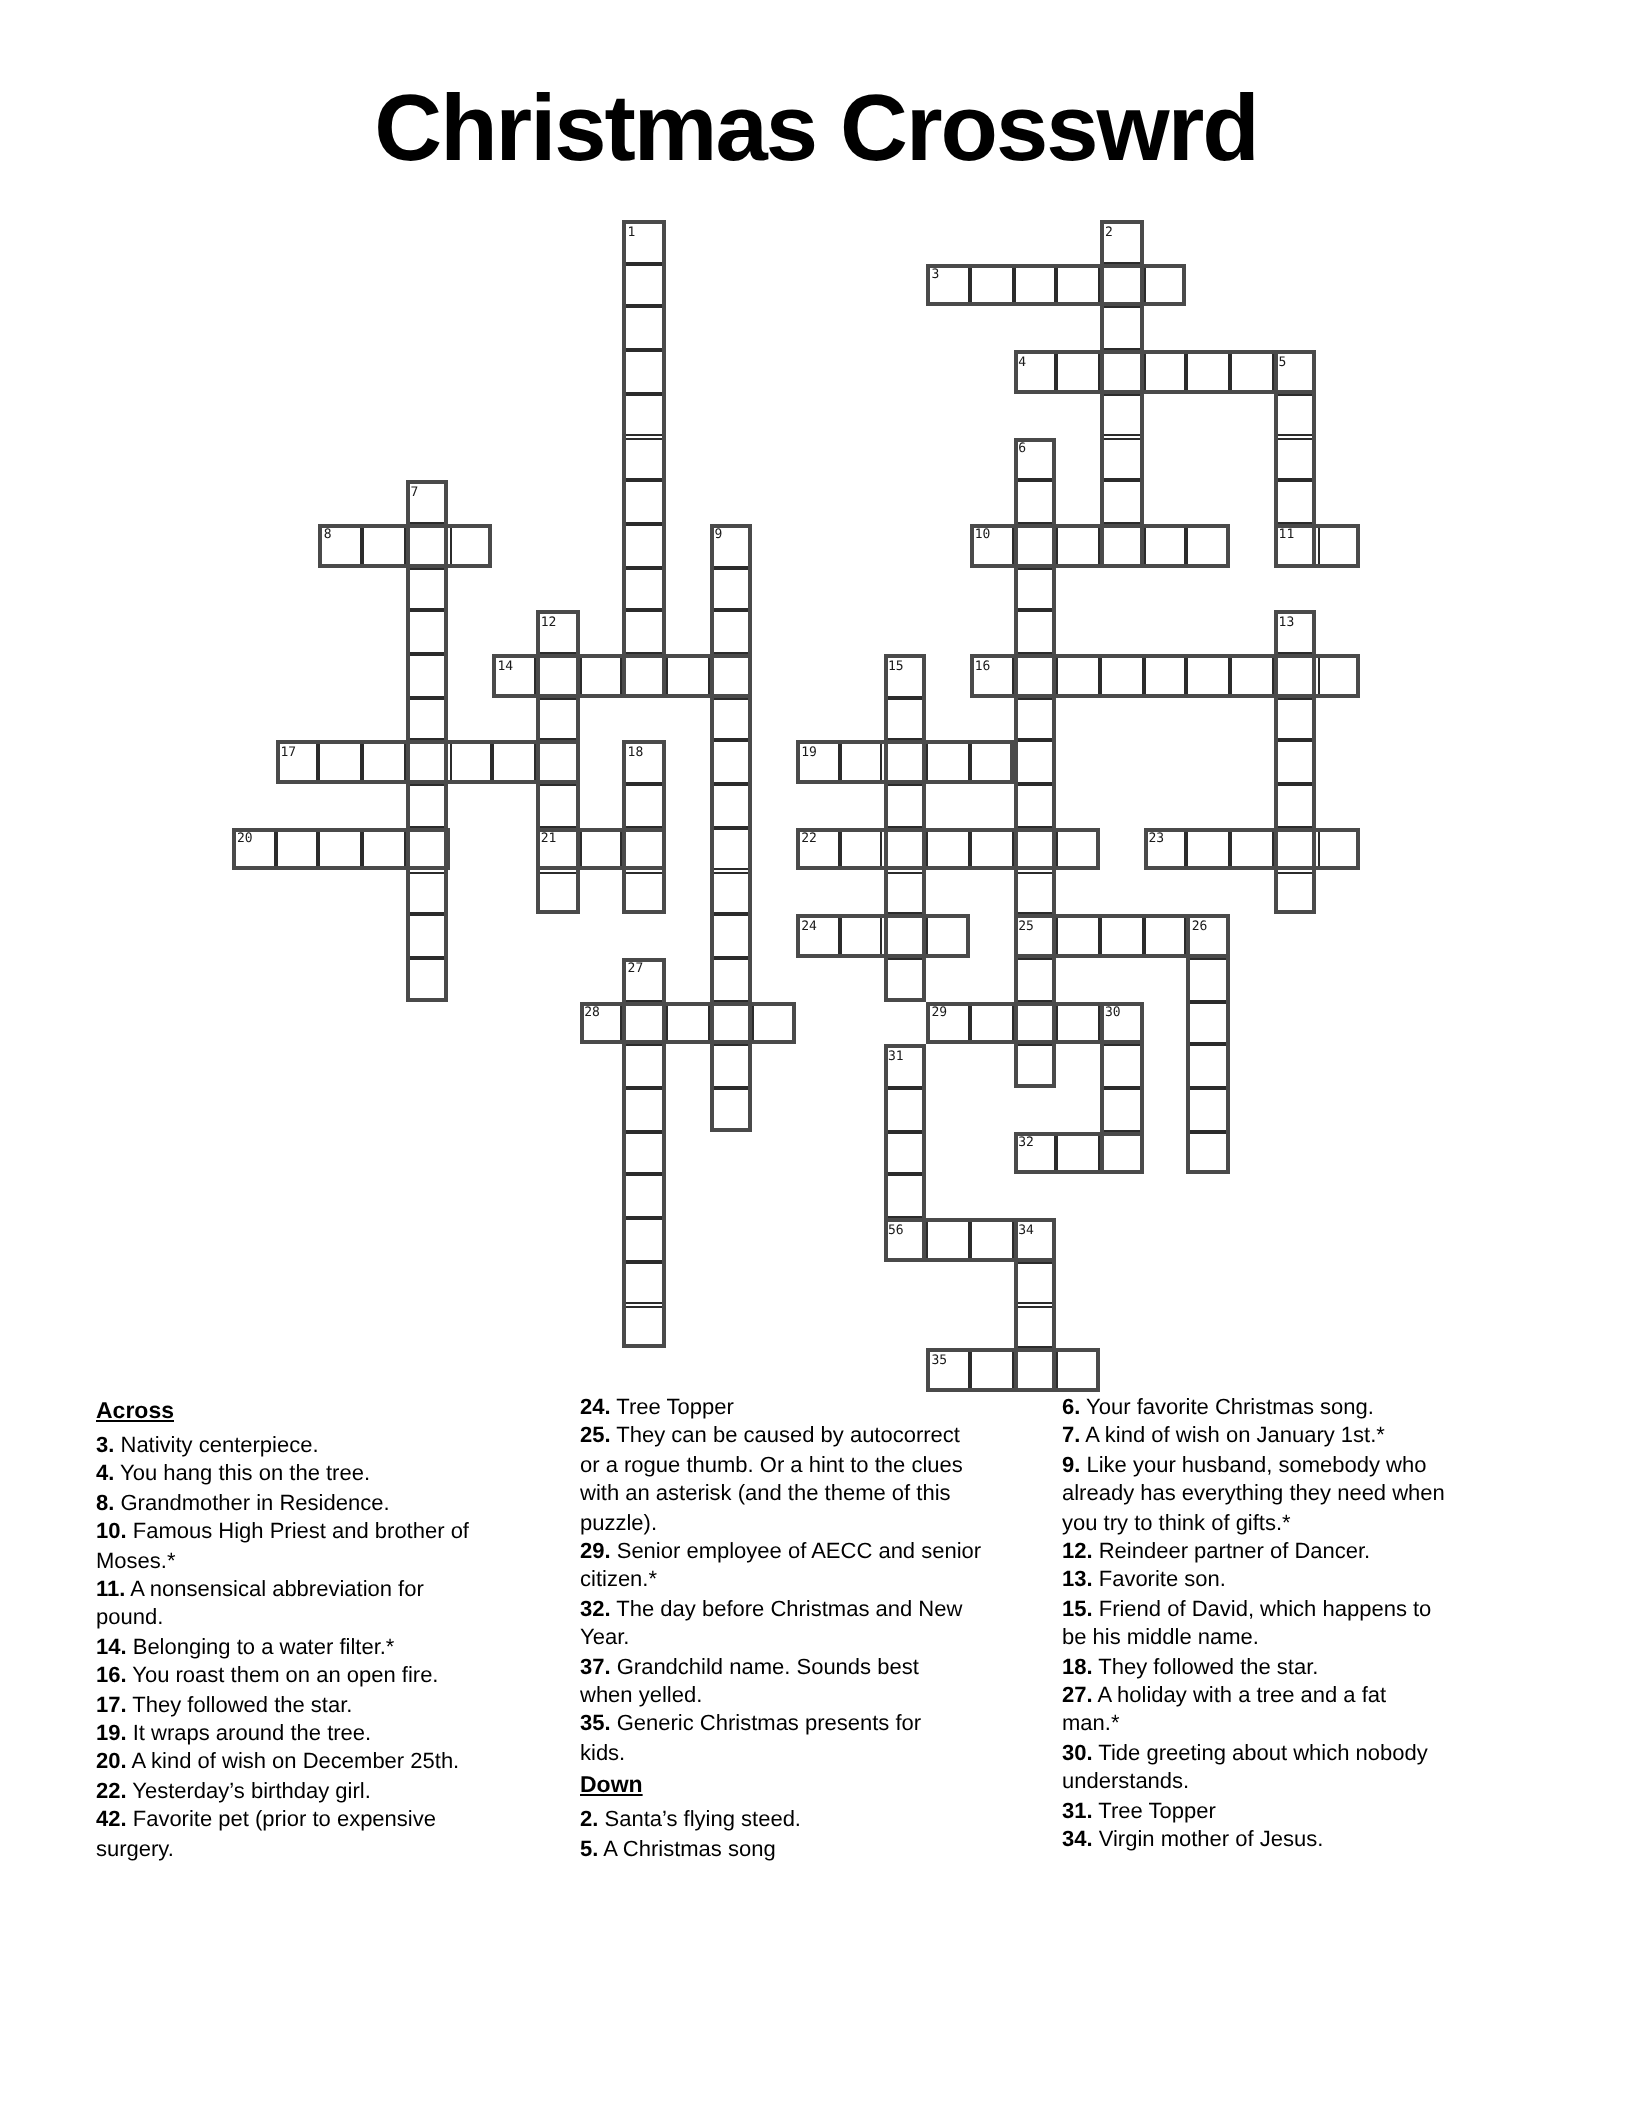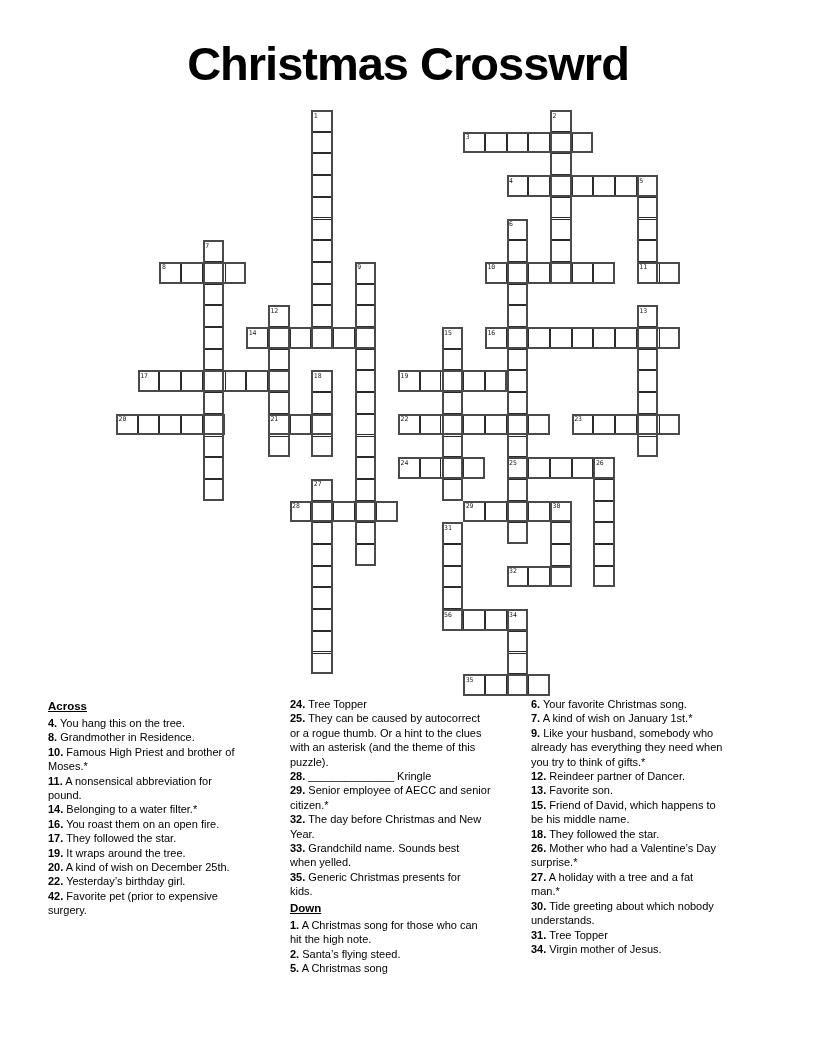--- a/index.html
+++ b/index.html
@@ -281,20 +281,21 @@
       <span class="cell-num" style="left: 328px; top: 219.5px;">15</span>
       <span class="cell-num" style="left: 197.8px; top: 262.9px;">18</span>
       <span class="cell-num" style="left: 479.9px; top: 349.7px;">26</span>
       <span class="cell-num" style="left: 197.8px; top: 371.4px;">27</span>
       <span class="cell-num" style="left: 436.5px; top: 393.1px;">30</span>
       <span class="cell-num" style="left: 328px; top: 414.8px;">31</span>
       <span class="cell-num" style="left: 393.1px; top: 501.6px;">34</span>
     </div>
   <div id="col1" class="clue-col">
       <p class="clue-header">Across</p>
+      <p class="clue"><b>3.</b> Nativity centerpiece.</p>
       <p class="clue"><b>4.</b> You hang this on the tree.</p>
       <p class="clue"><b>8.</b> Grandmother in Residence.</p>
       <p class="clue"><b>10.</b> Famous High Priest and brother of
 Moses.*</p>
       <p class="clue"><b>11.</b> A nonsensical abbreviation for
 pound.</p>
       <p class="clue"><b>14.</b> Belonging to a water filter.*</p>
       <p class="clue"><b>16.</b> You roast them on an open fire.</p>
       <p class="clue"><b>17.</b> They followed the star.</p>
       <p class="clue"><b>19.</b> It wraps around the tree.</p>
@@ -302,48 +303,43 @@
       <p class="clue"><b>22.</b> Yesterday’s birthday girl.</p>
       <p class="clue"><b>42.</b> Favorite pet (prior to expensive
 surgery.</p>
     </div>
   <div id="col2" class="clue-col">
       <p class="clue"><b>24.</b> Tree Topper</p>
       <p class="clue"><b>25.</b> They can be caused by autocorrect
 or a rogue thumb. Or a hint to the clues
 with an asterisk (and the theme of this
 puzzle).</p>
-      <p class="clue"><b>28.</b> ______________ Kringle</p>
       <p class="clue"><b>29.</b> Senior employee of AECC and senior
 citizen.*</p>
       <p class="clue"><b>32.</b> The day before Christmas and New
 Year.</p>
-      <p class="clue"><b>33.</b> Grandchild name. Sounds best
+      <p class="clue"><b>37.</b> Grandchild name. Sounds best
 when yelled.</p>
       <p class="clue"><b>35.</b> Generic Christmas presents for
 kids.</p>
       <p class="clue-header">Down</p>
-      <p class="clue"><b>1.</b> A Christmas song for those who can
-hit the high note.</p>
       <p class="clue"><b>2.</b> Santa’s flying steed.</p>
       <p class="clue"><b>5.</b> A Christmas song</p>
     </div>
   <div id="col3" class="clue-col">
       <p class="clue"><b>6.</b> Your favorite Christmas song.</p>
       <p class="clue"><b>7.</b> A kind of wish on January 1st.*</p>
       <p class="clue"><b>9.</b> Like your husband, somebody who
 already has everything they need when
 you try to think of gifts.*</p>
       <p class="clue"><b>12.</b> Reindeer partner of Dancer.</p>
       <p class="clue"><b>13.</b> Favorite son.</p>
       <p class="clue"><b>15.</b> Friend of David, which happens to
 be his middle name.</p>
       <p class="clue"><b>18.</b> They followed the star.</p>
-      <p class="clue"><b>26.</b> Mother who had a Valentine’s Day
-surprise.*</p>
       <p class="clue"><b>27.</b> A holiday with a tree and a fat
 man.*</p>
       <p class="clue"><b>30.</b> Tide greeting about which nobody
 understands.</p>
       <p class="clue"><b>31.</b> Tree Topper</p>
       <p class="clue"><b>34.</b> Virgin mother of Jesus.</p>
     </div>
 </div>
 
 </body></html>

